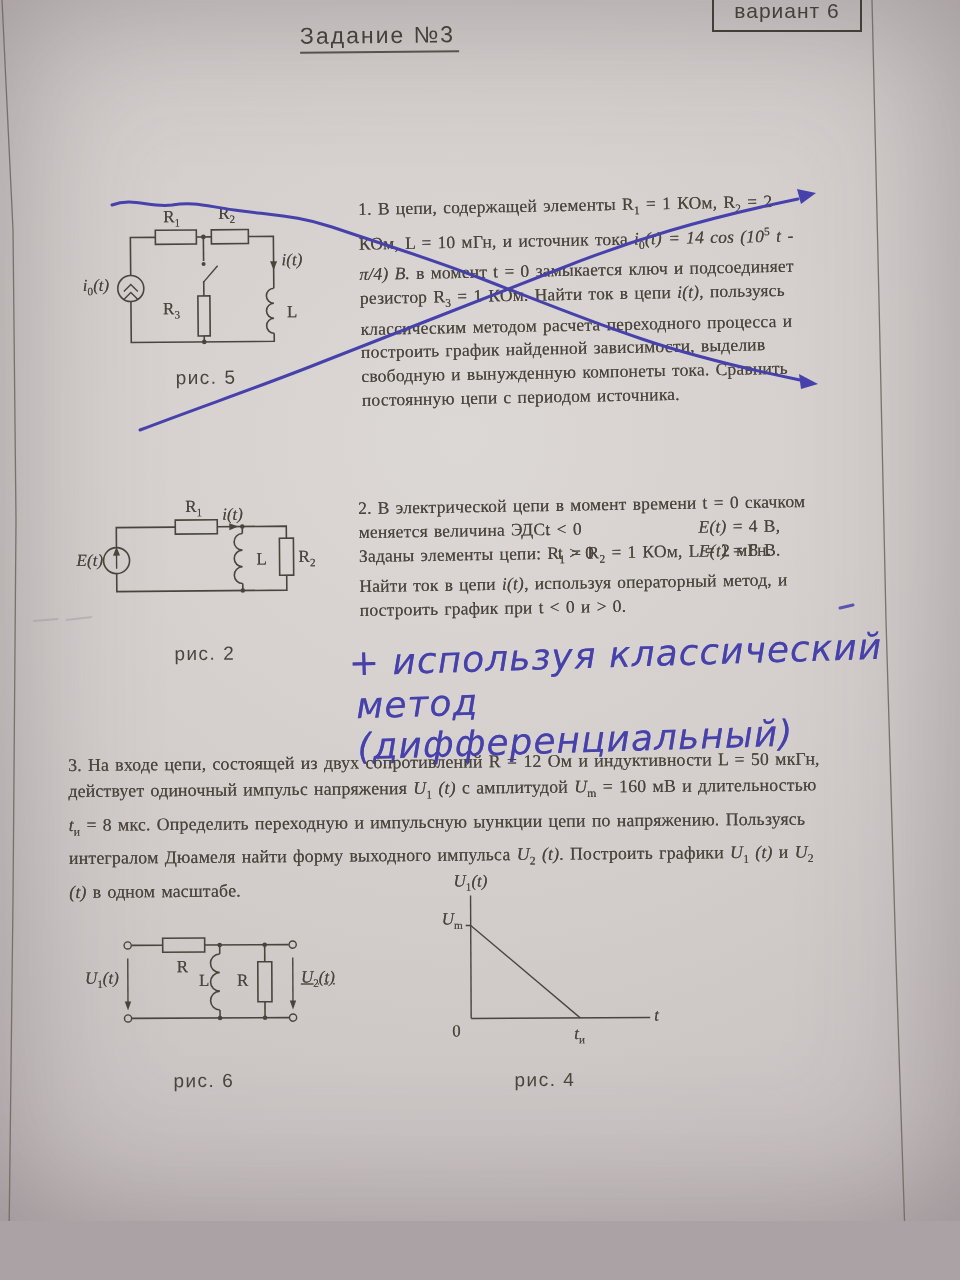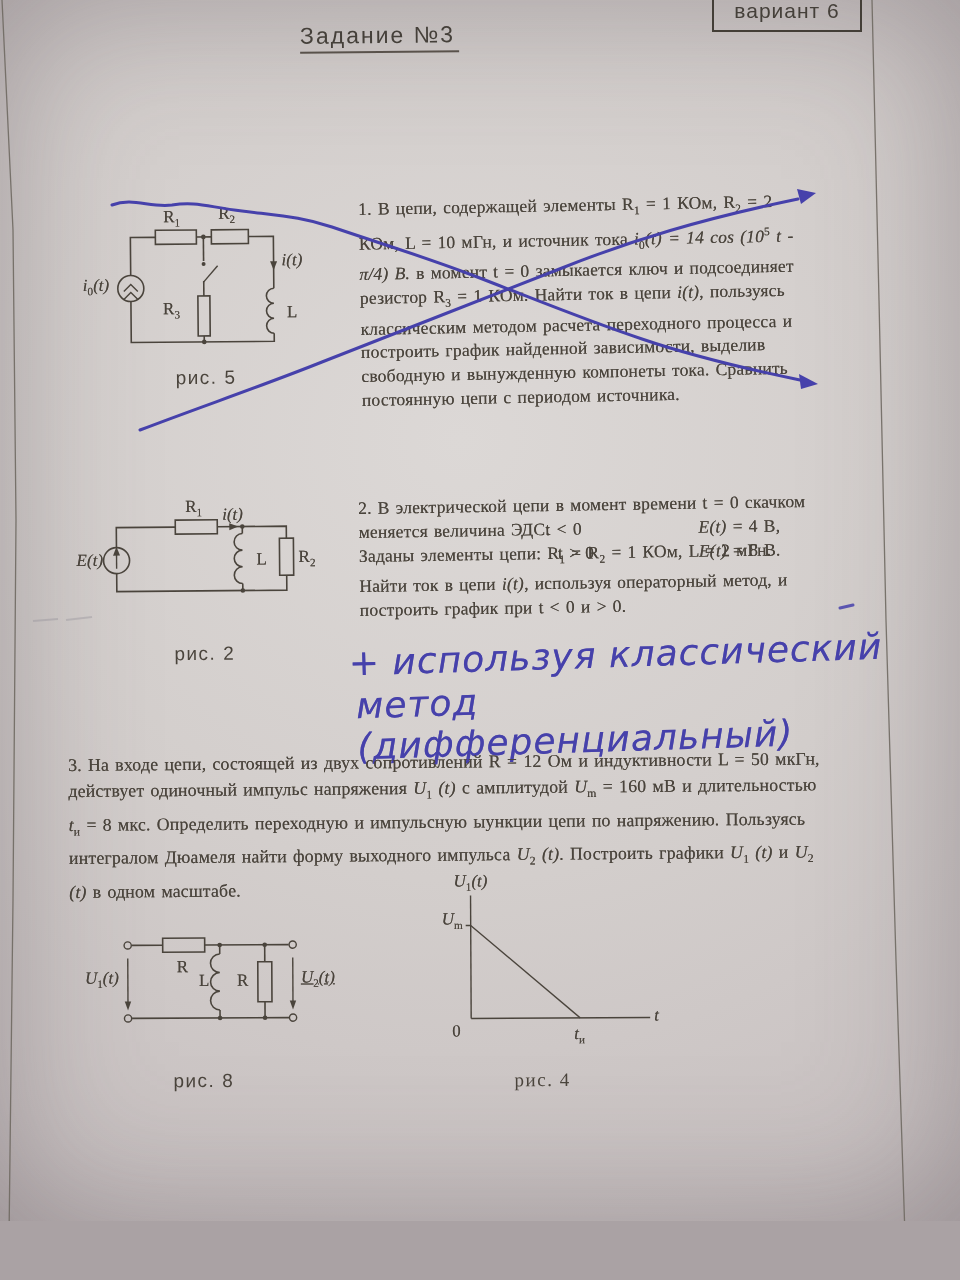--- a/index.html
+++ b/index.html
@@ -236,37 +236,37 @@
       <circle class="dot" cx="135" cy="35" r="2.3"></circle>
       <circle class="dot" cx="180" cy="35" r="2.3"></circle>
       <circle class="dot" cx="135" cy="108" r="2.3"></circle>
       <circle class="dot" cx="180" cy="108" r="2.3"></circle>
     </svg>
     <span class="figlabel" style="left:0px;top:58px;"><i>U</i><sub>1</sub><i>(t)</i></span>
     <span class="figlabel" style="left:92px;top:47px;">R</span>
     <span class="figlabel" style="left:114px;top:61px;">L</span>
     <span class="figlabel" style="left:152px;top:61px;">R</span>
     <span class="figlabel" style="left:216px;top:58px;text-decoration:underline;"><i>U</i><sub>2</sub><i>(t)</i></span>
-    <span class="figcaption" style="left:88px;top:160px;">рис. 8</span>
+    <span class="figcaption" style="left:88px;top:160px;">рис. 6</span>
   </div>
 
   <div class="abs" style="left:440px;top:873px;width:235px;height:220px;transform:rotate(-.3deg);">
     <svg width="235" height="220">
       <g>
         <line class="thin" x1="31" y1="22" x2="31" y2="145"></line>
         <line class="thin" x1="31" y1="145" x2="210" y2="145"></line>
         <line class="thin" x1="26" y1="52" x2="31" y2="52"></line>
       </g>
       <g>
         <line class="thin" x1="31" y1="52" x2="140" y2="145"></line>
       </g>
     </svg>
     <span class="figlabel" style="left:14px;top:-2px;"><i>U</i><sub>1</sub><i>(t)</i></span>
     <span class="figlabel" style="left:2px;top:36px;"><i>U</i><sub>m</sub></span>
     <span class="figlabel" style="left:12px;top:148px;">0</span>
     <span class="figlabel" style="left:134px;top:151px;"><i>t</i><sub>и</sub></span>
     <span class="figlabel" style="left:214px;top:133px;"><i>t</i></span>
-    <span class="figcaption" style="left:74px;top:196px;font-family:Liberation Serif, serif;">рис. 4</span>
+    <span class="figcaption" style="left:74px;top:196px;">рис. 4</span>
   </div>
 
   <div class="below-frame"></div>
   <div class="corner-shadow"></div>
 </div>
 
 </body></html>

